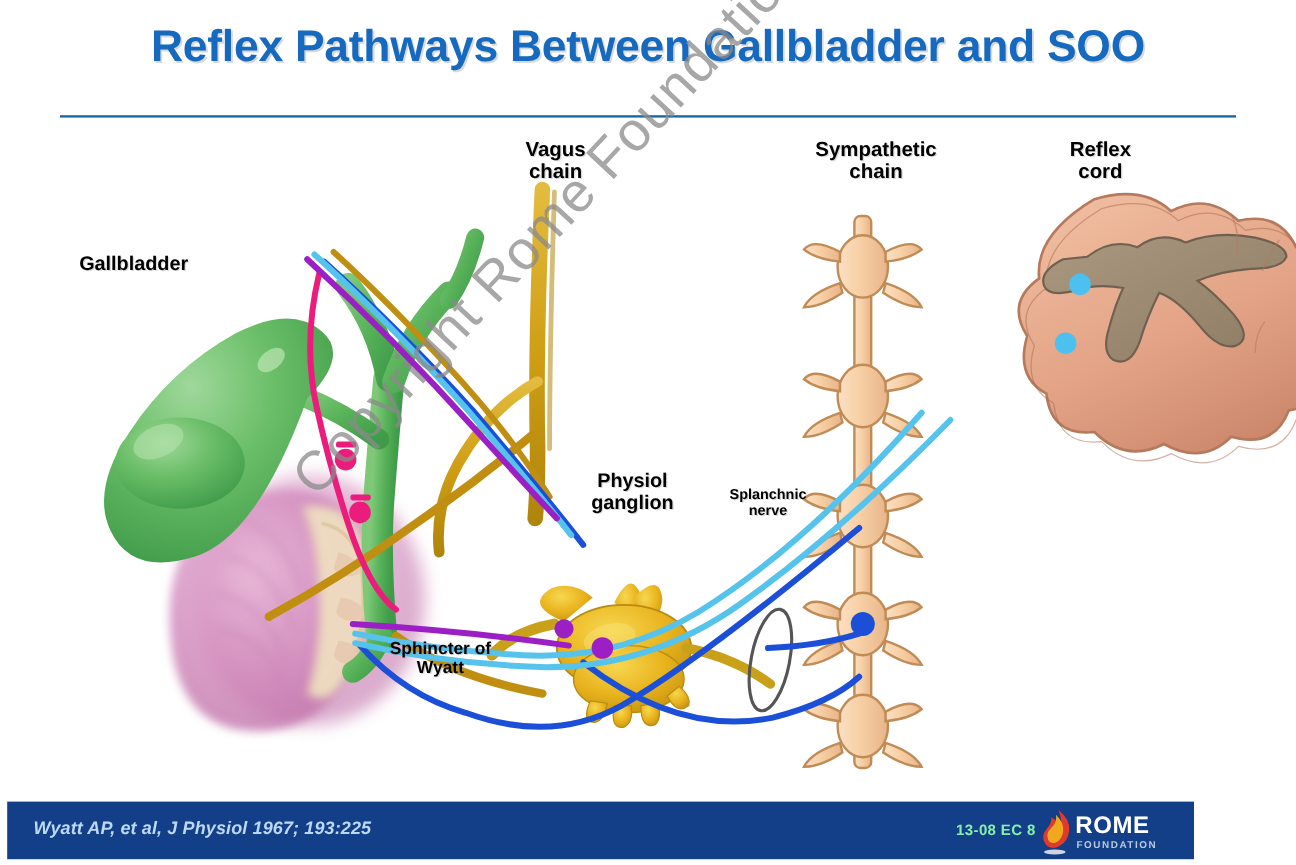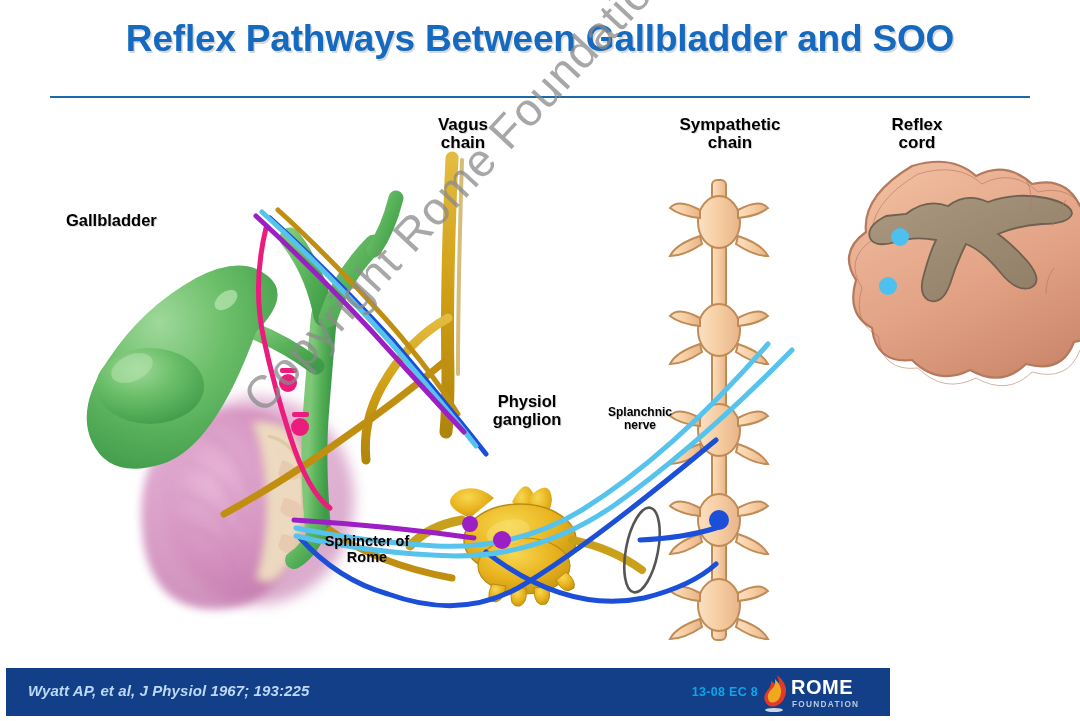--- a/index.html
+++ b/index.html
@@ -18,31 +18,31 @@
     text-shadow:1.5px 1.5px 0 rgba(120,120,120,.28);
     white-space:nowrap;
   }
   .title-rule{
     position:absolute;left:50px;top:96px;width:980px;height:2px;
     background:#1a6aa8;
   }
 
   
   .footer-bar{
-    position:absolute;left:6px;top:668px;width:884px;height:48px;
+    position:absolute;left:6px;top:668px;width:989px;height:48px;
     background:#123f87;
   }
   .footer-cite{
     position:absolute;left:22px;top:14px;
     font-size:15px;font-weight:bold;font-style:italic;color:#bcd8f5;
     white-space:nowrap;letter-spacing:.1px;
   }
   .footer-code{
     position:absolute;right:132px;top:17px;
-    font-size:12.5px;font-weight:bold;color:#0ea5e9;white-space:nowrap;
+    font-size:12.5px;font-weight:bold;color:#86efac;white-space:nowrap;
     letter-spacing:.3px;
   }
   .rome-logo{position:absolute;right:10px;top:4px;width:120px;height:42px;}
 
   
   .figure{position:absolute;left:0;top:100px;width:1080px;height:560px;}
   .figure svg{display:block;width:1080px;height:560px;}
 
   
   .lbl{
@@ -302,21 +302,21 @@
 chain</div>
   <div class="lbl lbl-symp">Sympathetic
 chain</div>
   <div class="lbl lbl-spinal">Reflex
 cord</div>
   <div class="lbl lbl-celiac">Physiol
 ganglion</div>
   <div class="lbl lbl-splanch">Splanchnic
 nerve</div>
   <div class="lbl lbl-oddi">Sphincter of
-Rome</div>
+Wyatt</div>
 
   <div class="watermark">Copyright Rome Foundation</div>
 
   <div class="footer-bar">
     <div class="footer-cite">Wyatt AP, et al, J Physiol 1967; 193:225</div>
     <div class="footer-code">13-08  EC 8</div>
 
     <svg class="rome-logo" viewBox="0 0 240 84">
       <g>
         <path d="M34 6 q20 16 18 34 q-2 18 -16 26 q-16 8 -24 -4 q-8 -12 2 -24 q10 -12 8 -20 q14 8 14 20

